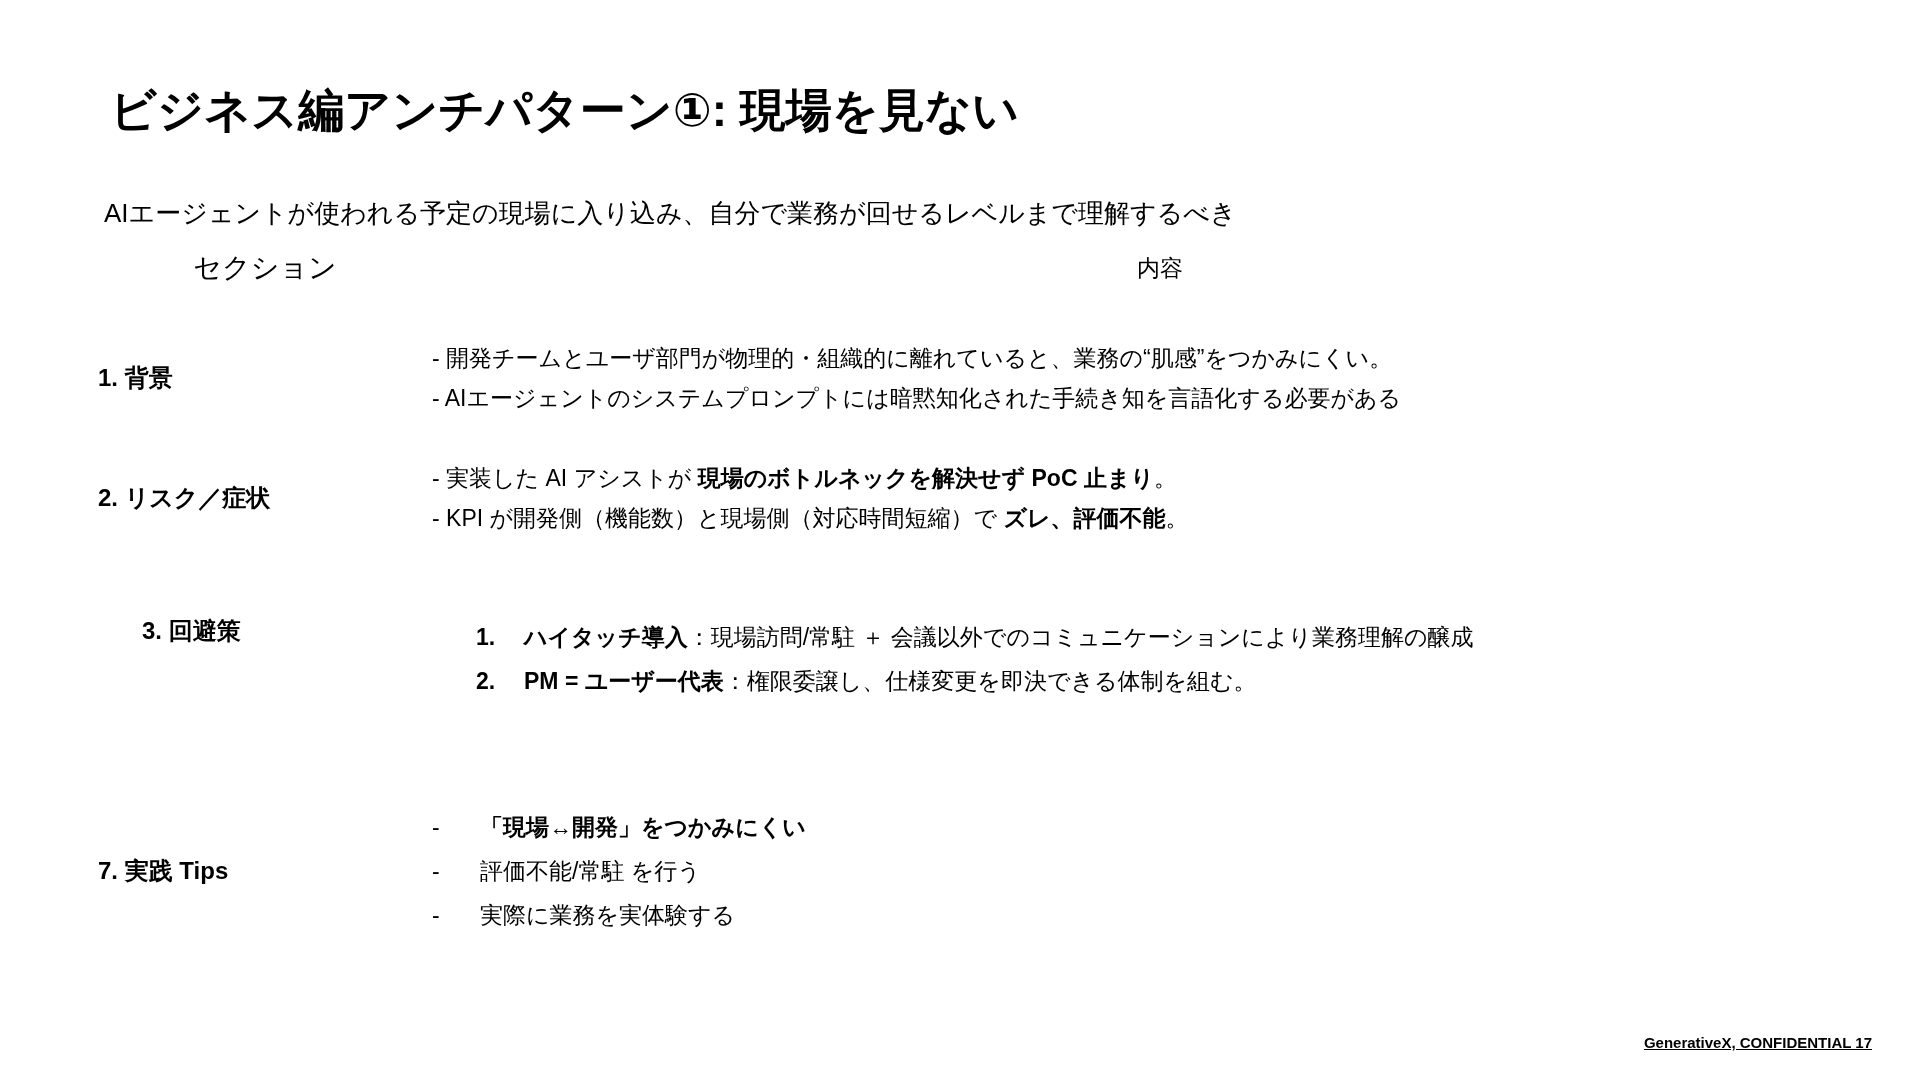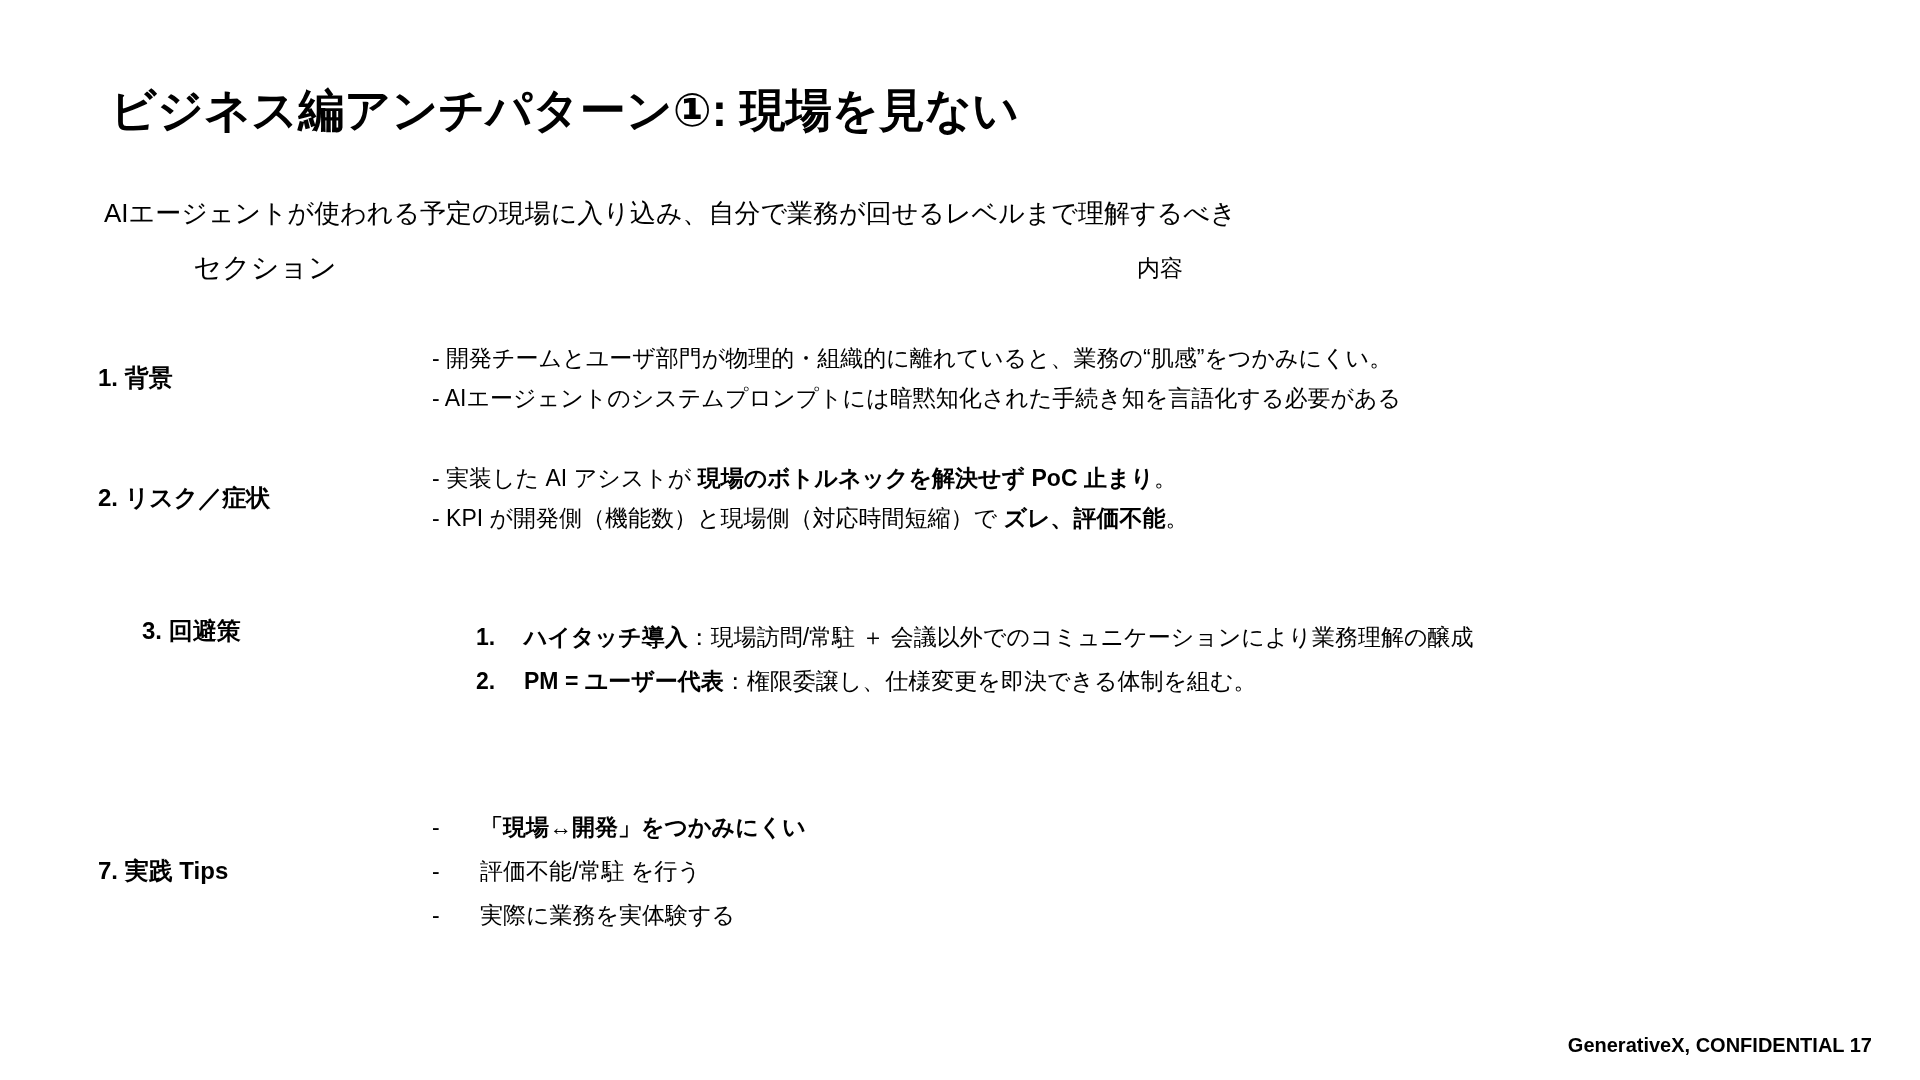--- a/index.html
+++ b/index.html
@@ -74,23 +74,24 @@
   }
   .marker.num { font-weight: bold; }
   .row-1 { margin-top: 50px; }
   .row-2 { margin-top: 40px; }
   .row-3 { margin-top: 77px; }
   .row-4 { margin-top: 102px; }
   .slide-footer {
     position: absolute;
     right: 48px;
     top: 1034px;
-    font-size: 20px;
+    font-size: 15px;
     font-weight: bold;
     white-space: nowrap;
+    text-decoration: underline;
   }
 </style>
 </head>
 <body>
 
 <div class="slide-title">ビジネス編アンチパターン①: 現場を見ない</div>
 <div class="slide-subtitle">AIエージェントが使われる予定の現場に入り込み、自分で業務が回せるレベルまで理解するべき</div>
 
 <div class="anti-table">
 

